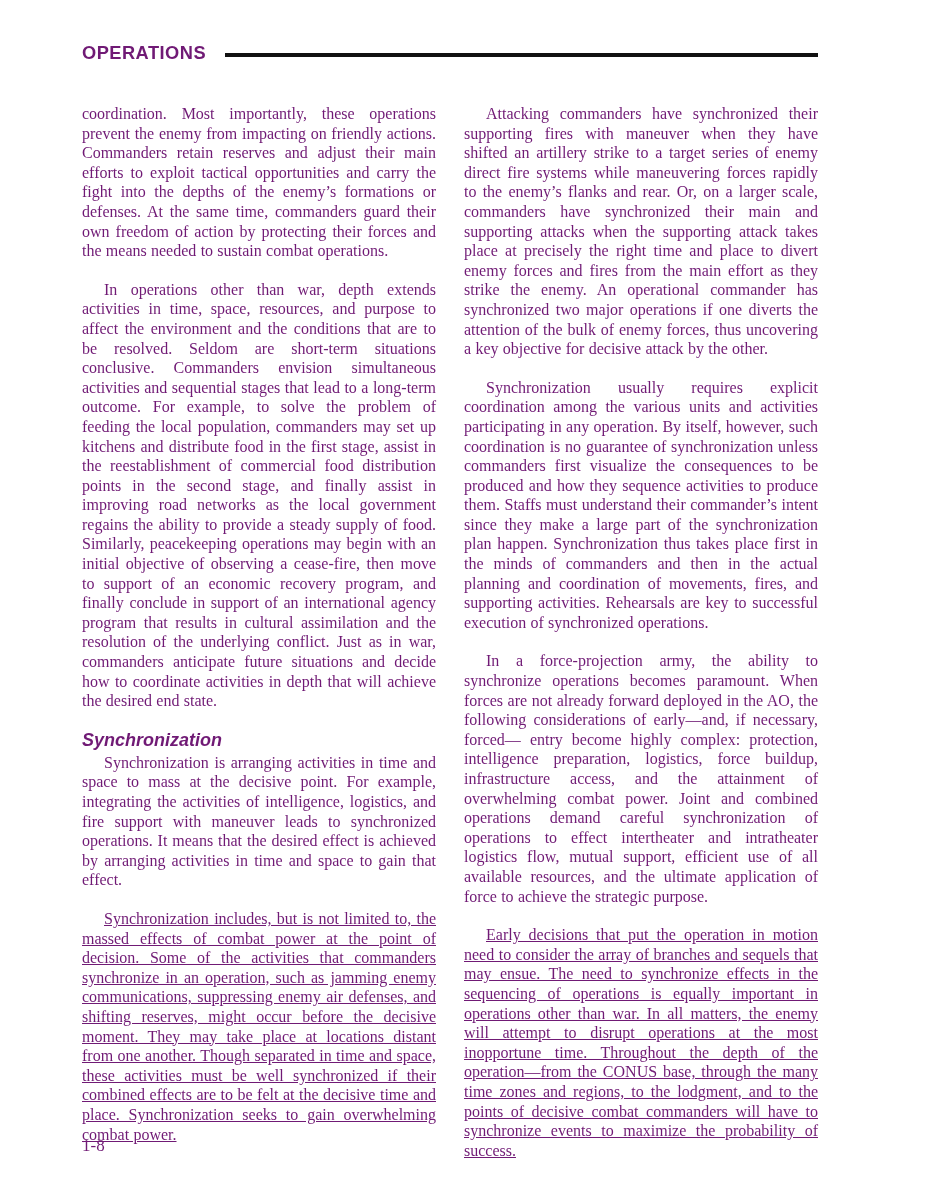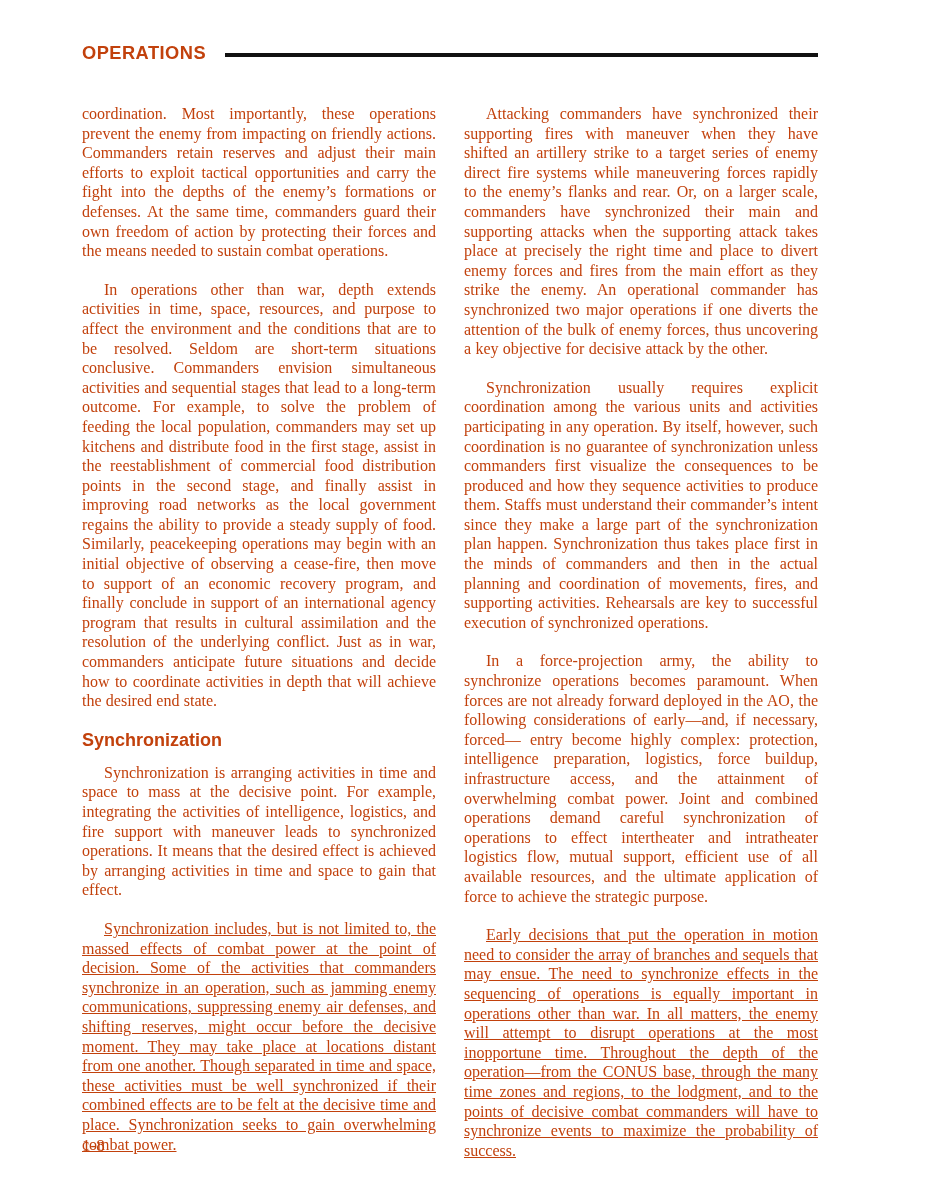--- a/index.html
+++ b/index.html
@@ -6,21 +6,21 @@
     margin: 0;
     padding: 0;
     background: #e8e8e8;
   }
   .page {
     position: relative;
     width: 926px;
     height: 1198px;
     margin: 0 auto;
     background: #ffffff;
-    color: #c2410c;
+    color: #701a75;
     font-family: "Liberation Serif", "DejaVu Serif", serif;
     overflow: hidden;
     box-sizing: border-box;
   }
   
   .running-header {
     position: absolute;
     top: 42px;
     left: 82px;
     right: 108px;
@@ -70,22 +70,23 @@
     text-indent: 0;
   }
   .para:last-child {
     margin-bottom: 0;
     text-decoration: underline;
   }
   .section-heading {
     font-family: "Liberation Sans", "DejaVu Sans", sans-serif;
     font-weight: bold;
     font-size: 18px;
-    margin: 9px 0 13px 0;
+    margin: 9px 0 3px 0;
     line-height: 20px;
+    font-style: italic;
   }
   
   .page-footer {
     position: absolute;
     top: 1136px;
     left: 82px;
     font-size: 17px;
     font-family: "Liberation Serif", "DejaVu Serif", serif;
   }
 </style>

